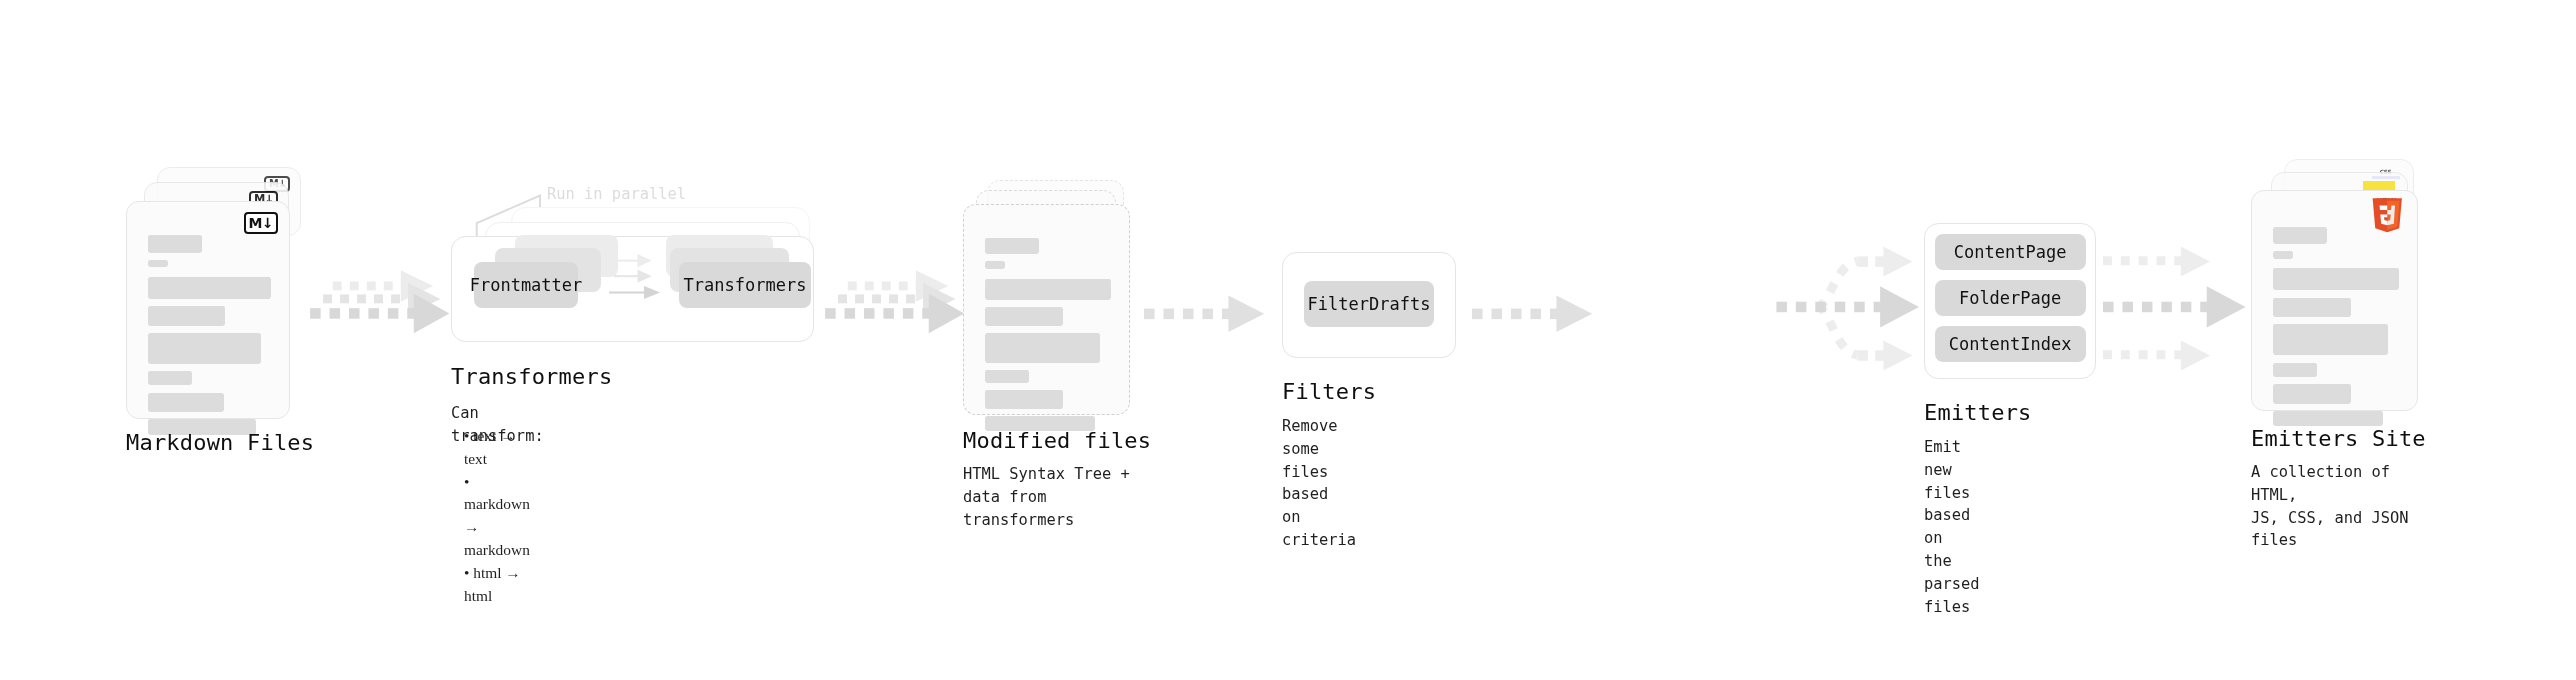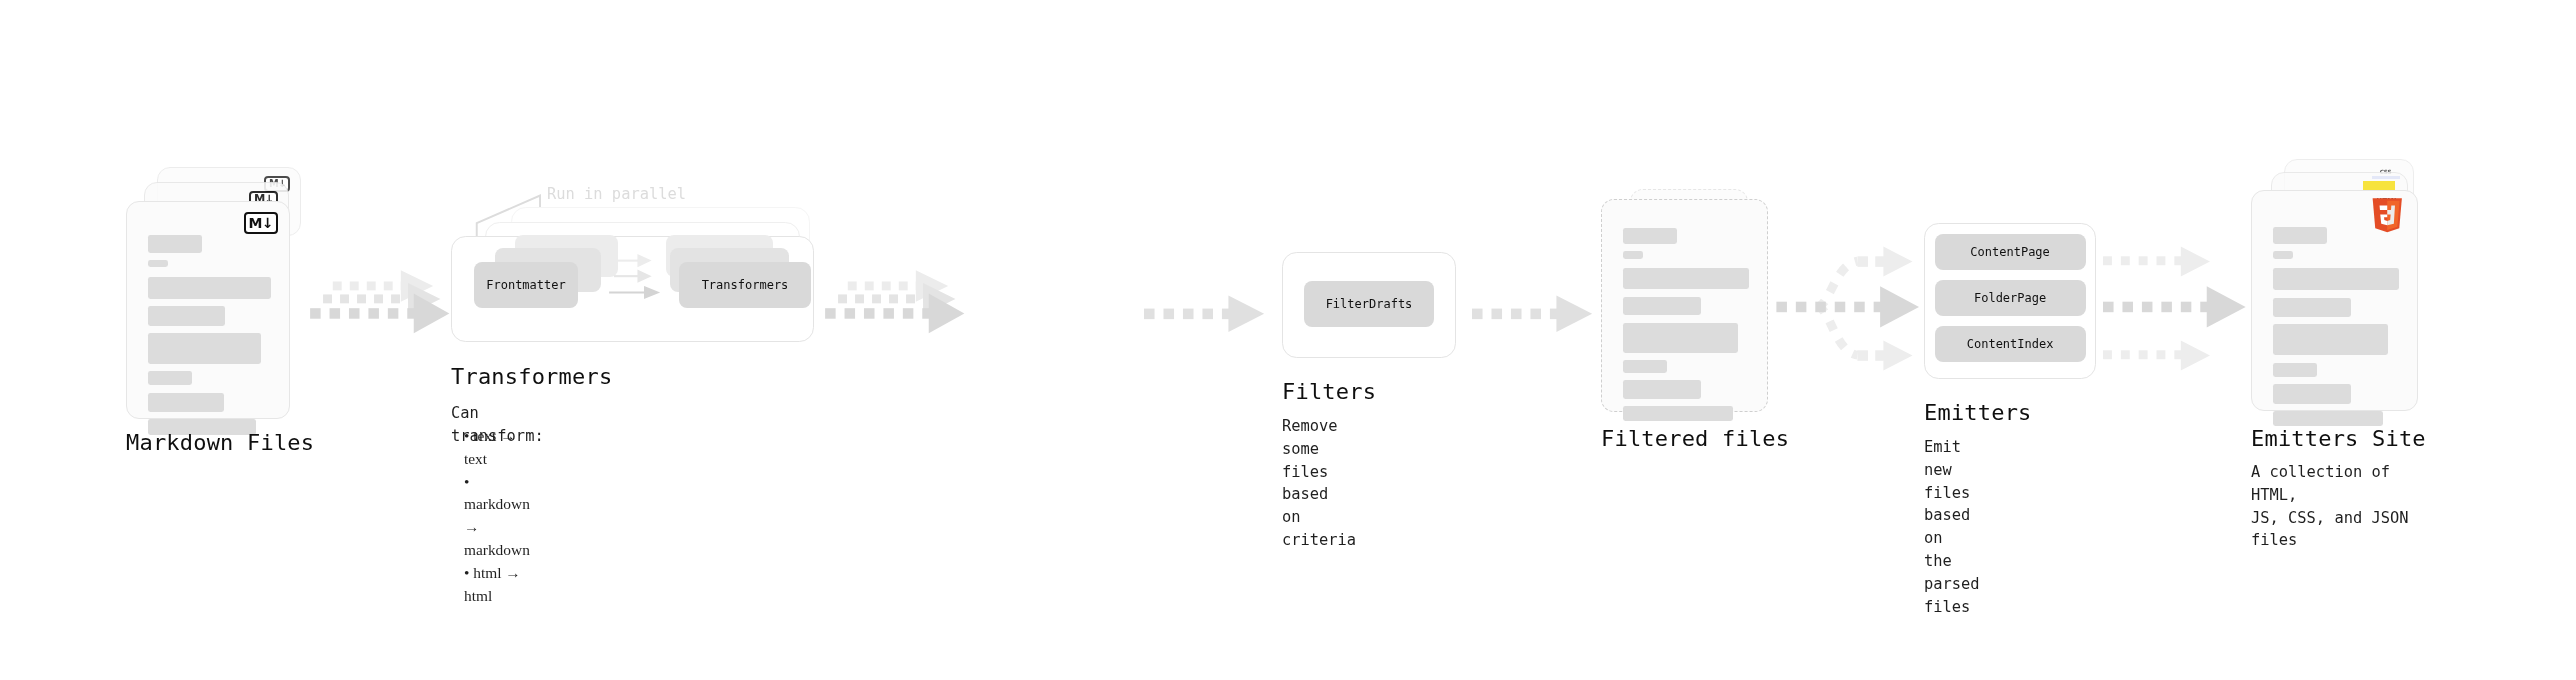--- a/index.html
+++ b/index.html
@@ -130,21 +130,21 @@
   }
   .groupbox.faint{border-color:#efefef;}
   .groupbox.fainter{border-color:#f5f5f5;}
 
   .chip{
     position:absolute;
     box-sizing:border-box;
     background:#d9d9d9;
     border-radius:8.1px;
     display:flex;align-items:center;justify-content:center;
-    font-size:12px;
+    font-size:17px;
     color:#111;
     white-space:nowrap;
   }
   .chip.g2{background:#e3e3e3;color:transparent;}
   .chip.g3{background:#ececec;color:transparent;}
 
   
   .paralabel{
     position:absolute;
     font-size:15.4px;
@@ -292,20 +292,41 @@
       <rect x="0" y="41" width="13" height="13"></rect>
         <rect x="24" y="41" width="13" height="13"></rect>
       <rect x="48" y="41" width="13" height="13"></rect>
         <rect x="72" y="41" width="13" height="13"></rect>
       <rect x="96" y="41" width="13" height="13"></rect>
         <rect x="120" y="41" width="13" height="13"></rect>
       <polygon points="128,23 172,47.5 128,72"></polygon>
     </g>
   </svg>
 
+  <div class="stage" style="left:963px;top:180px;">
+    <div class="doc-stack" style="width:175px;height:236px;">
+      <div class="doc dashed" style="left:24.4px;top:0px;width:137px;height:57px;opacity:0.55;"></div>
+      <div class="doc dashed" style="left:13px;top:9.8px;width:140px;height:57px;opacity:0.75;"></div>
+      <div class="doc dashed" style="left:0px;top:24.4px;width:167px;height:211px;">
+        <div class="doc-lines" style="top:32.5px;">
+          <div class="ln" style="width:54px;height:16.3px;"></div>
+          <div class="ln" style="width:20.3px;height:7.3px;margin-bottom:9.8px;"></div>
+          <div class="ln" style="width:100%;height:21px;"></div>
+          <div class="ln" style="width:62%;height:18.7px;"></div>
+          <div class="ln" style="width:91%;height:30px;"></div>
+          <div class="ln" style="width:35%;height:13px;"></div>
+          <div class="ln" style="width:62%;height:18.7px;"></div>
+          <div class="ln" style="width:87%;height:14.6px;"></div>
+        </div>
+      </div>
+    </div>
+    <div class="title" style="left:0px;top:248px;">Modified files</div>
+    <div class="caption" style="left:0px;top:283px;">HTML Syntax Tree +
+data from transformers</div>
+  </div>
 
   <svg class="arrowsvg" style="left:1144px;top:297px;width:138px;height:41px;" viewBox="0 0 170 50">
     <g fill="#e0e0e0">
       <rect x="0" y="14" width="13" height="13"></rect>
         <rect x="24" y="14" width="13" height="13"></rect>
       <rect x="48" y="14" width="13" height="13"></rect>
         <rect x="72" y="14" width="13" height="13"></rect>
       <rect x="96" y="14" width="13" height="13"></rect>
       <polygon points="104,-2 148,20.5 104,43"></polygon>
     </g>
@@ -325,38 +346,20 @@
     <g fill="#e0e0e0">
       <rect x="0" y="14" width="13" height="13"></rect>
         <rect x="24" y="14" width="13" height="13"></rect>
       <rect x="48" y="14" width="13" height="13"></rect>
         <rect x="72" y="14" width="13" height="13"></rect>
       <rect x="96" y="14" width="13" height="13"></rect>
       <polygon points="104,-2 148,20.5 104,43"></polygon>
     </g>
   </svg>
 
-  <div class="stage" style="left:1601px;top:189px;">
-    <div class="doc-stack" style="width:175px;height:236px;">
-      <div class="doc dashed" style="left:29px;top:0px;width:118px;height:49px;opacity:0.5;"></div>
-      <div class="doc dashed" style="left:0px;top:9.8px;width:167px;height:213px;">
-        <div class="doc-lines" style="top:28px;">
-          <div class="ln" style="width:54px;height:16.3px;"></div>
-          <div class="ln" style="width:20.3px;height:7.3px;margin-bottom:9.8px;"></div>
-          <div class="ln" style="width:100%;height:21px;"></div>
-          <div class="ln" style="width:62%;height:18.7px;"></div>
-          <div class="ln" style="width:91%;height:30px;"></div>
-          <div class="ln" style="width:35%;height:13px;"></div>
-          <div class="ln" style="width:62%;height:18.7px;"></div>
-          <div class="ln" style="width:87%;height:14.6px;"></div>
-        </div>
-      </div>
-    </div>
-    <div class="title" style="left:0px;top:237px;">Filtered files</div>
-  </div>
 
   <svg class="arrowsvg" style="left:1776px;top:232px;width:175px;height:158px;" viewBox="0 0 215 195">
 
     <g fill="#ededed">
       <path d="M 50 92 C 66 92 72 40 100 36" fill="none" stroke="#ededed" stroke-width="11" stroke-dasharray="12 13" stroke-linecap="butt"></path>
       <rect x="100" y="30" width="13" height="13"></rect>
         <rect x="122" y="30" width="13" height="13"></rect>
       <polygon points="132,18 168,36.5 132,55"></polygon>
     </g>
 

